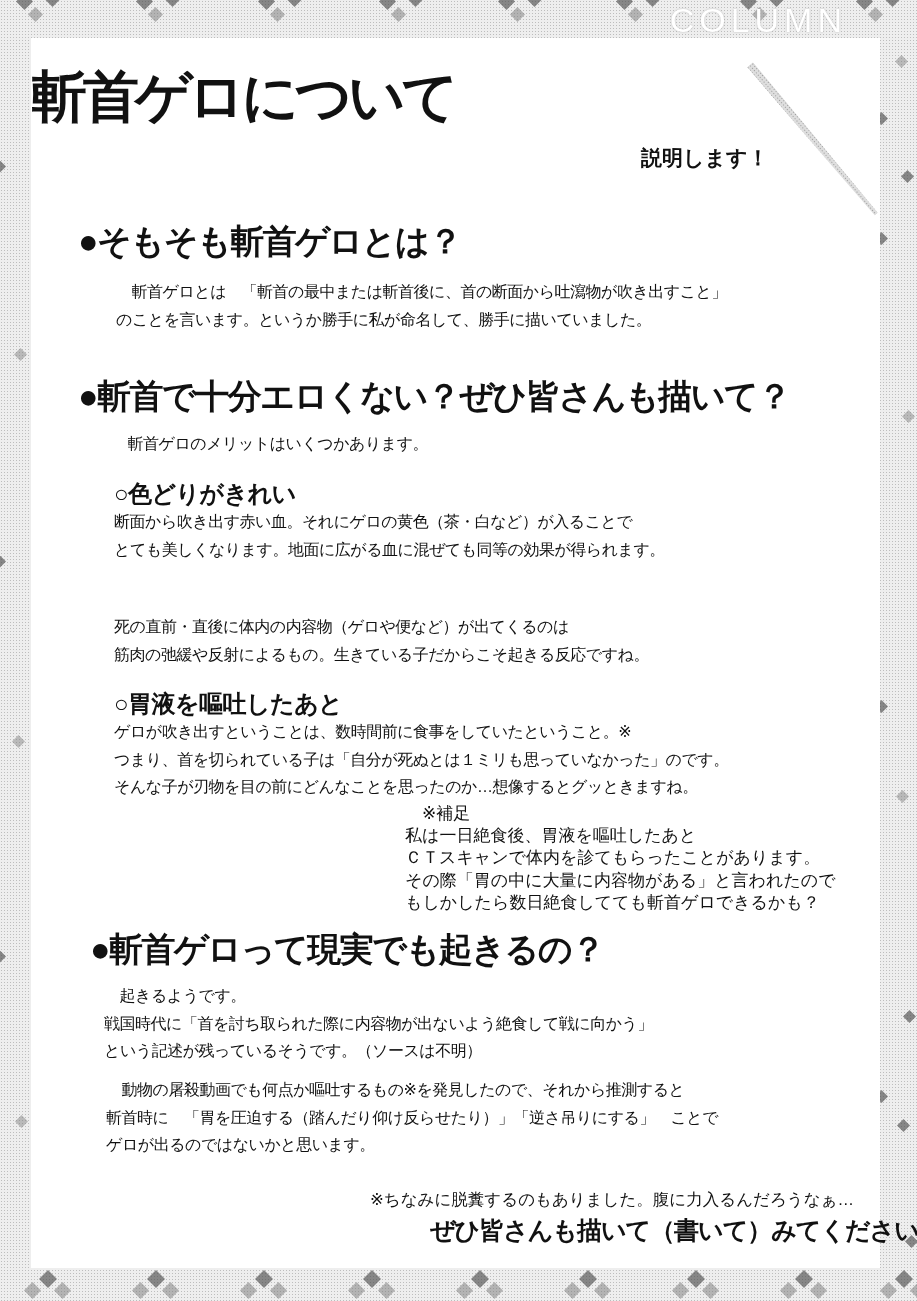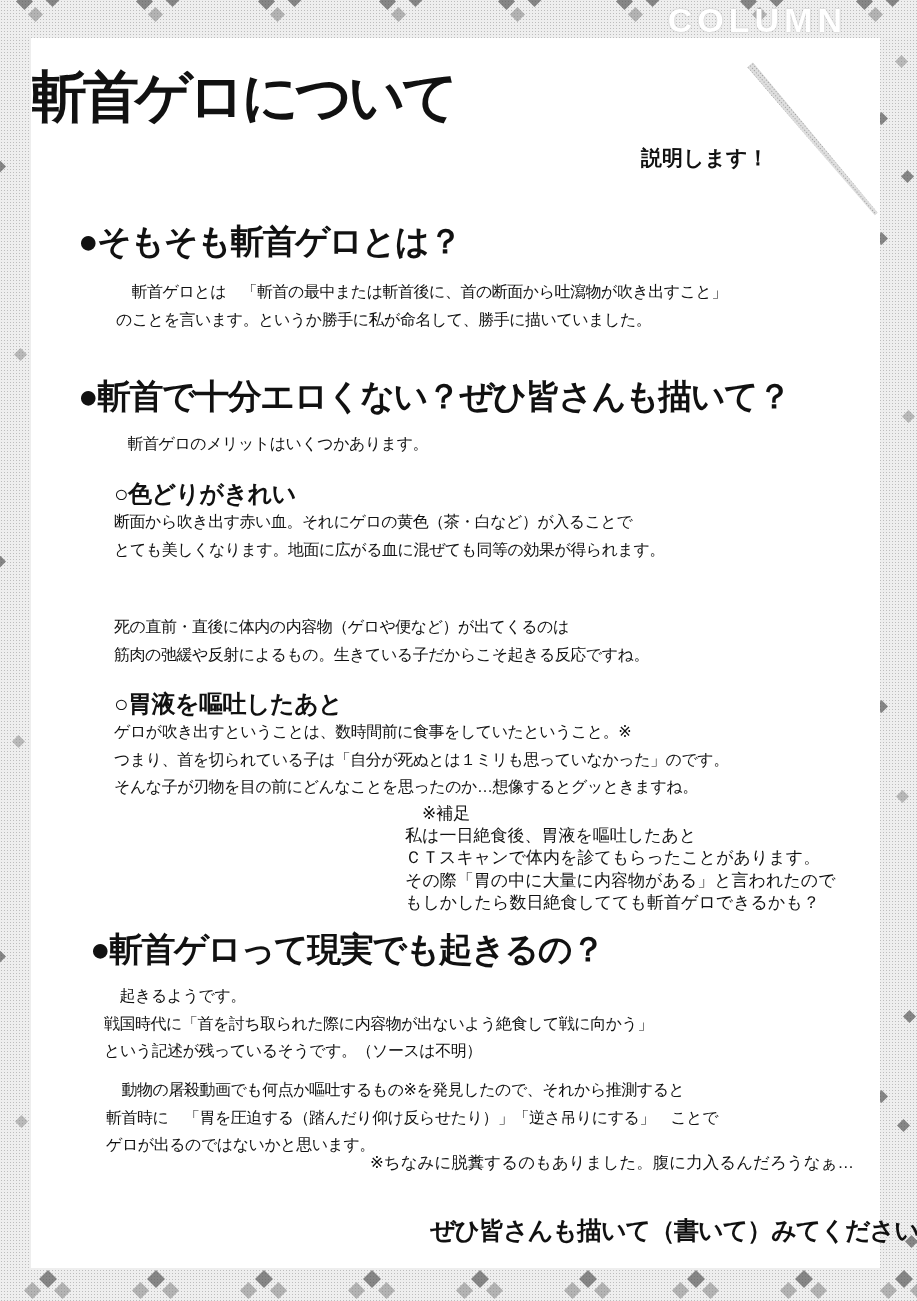--- a/index.html
+++ b/index.html
@@ -26,21 +26,21 @@
     clip-path:polygon(50% 0,100% 50%,50% 100%,0 50%);}
   .dcb::before{left:17px;top:0;width:18px;height:18px;background:rgba(70,70,70,.62);}
   .dcb::after{left:2px;top:12px;width:17px;height:17px;background:rgba(120,120,120,.5);}
   .dcb i{left:32px;top:12px;width:17px;height:17px;background:rgba(120,120,120,.5);}
   .sd{position:absolute;width:13px;height:13px;z-index:0;}
   .sd.dk{background:rgba(70,70,70,.62);}
   .sd.lt{background:rgba(120,120,120,.45);}
   
   .column-label{
     position:absolute;top:1px;right:70px;z-index:3;
-    font-size:34px;font-weight:700;letter-spacing:5px;color:#ffffff;
+    font-size:34px;font-weight:400;letter-spacing:5px;color:#ffffff;
     text-shadow:0 0 2px rgba(140,140,140,.55);
   }
   
   .panel{position:absolute;left:31px;top:38px;width:849px;height:1230px;
     background:#ffffff;z-index:2;}
   .panel > *{position:absolute;margin:0;}
   .diag{
     left:722px;top:24px;width:196px;height:8px;
     transform:rotate(49.8deg);transform-origin:0 0;
     background-color:#dedede;
@@ -175,18 +175,18 @@
 その際「胃の中に大量に内容物がある」と言われたので
 もしかしたら数日絶食してても斬首ゲロできるかも？</p>
 
     <h2 class="head" style="left:59px;top:889px">●斬首ゲロって現実でも起きるの？</h2>
     <p class="body" style="left:73px;top:944px">　起きるようです。
 戦国時代に「首を討ち取られた際に内容物が出ないよう絶食して戦に向かう」
 という記述が残っているそうです。（ソースは不明）</p>
     <p class="body" style="left:75px;top:1038px">　動物の屠殺動画でも何点か嘔吐するもの※を発見したので、それから推測すると
 斬首時に　「胃を圧迫する（踏んだり仰け反らせたり）」「逆さ吊りにする」　ことで
 ゲロが出るのではないかと思います。</p>
-    <p class="note2" style="left:339px;top:1114px">※ちなみに脱糞するのもありました。腹に力入るんだろうなぁ…</p>
+    <p class="note2" style="left:339px;top:1151px">※ちなみに脱糞するのもありました。腹に力入るんだろうなぁ…</p>
 
     <div class="footer-msg" style="left:399px;top:1176px">ぜひ皆さんも描いて（書いて）みてくださいね♥</div>
   </div>
 
 </div>
 
 </body></html>

